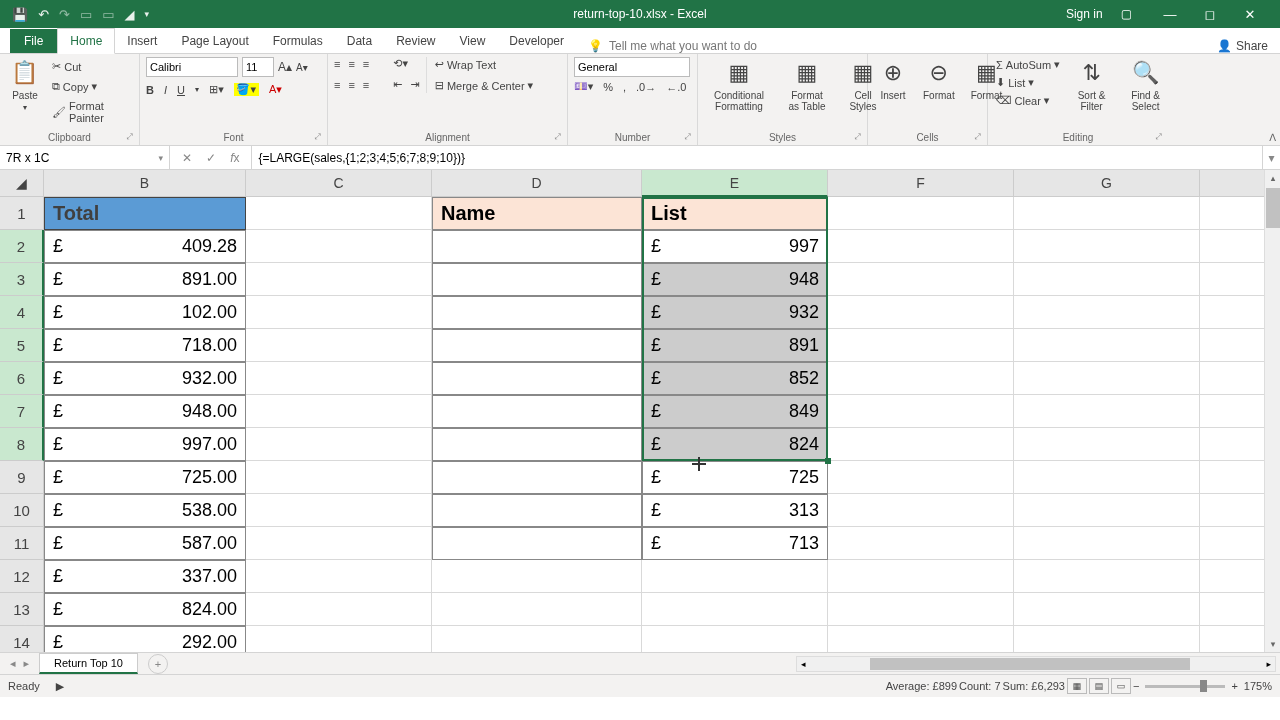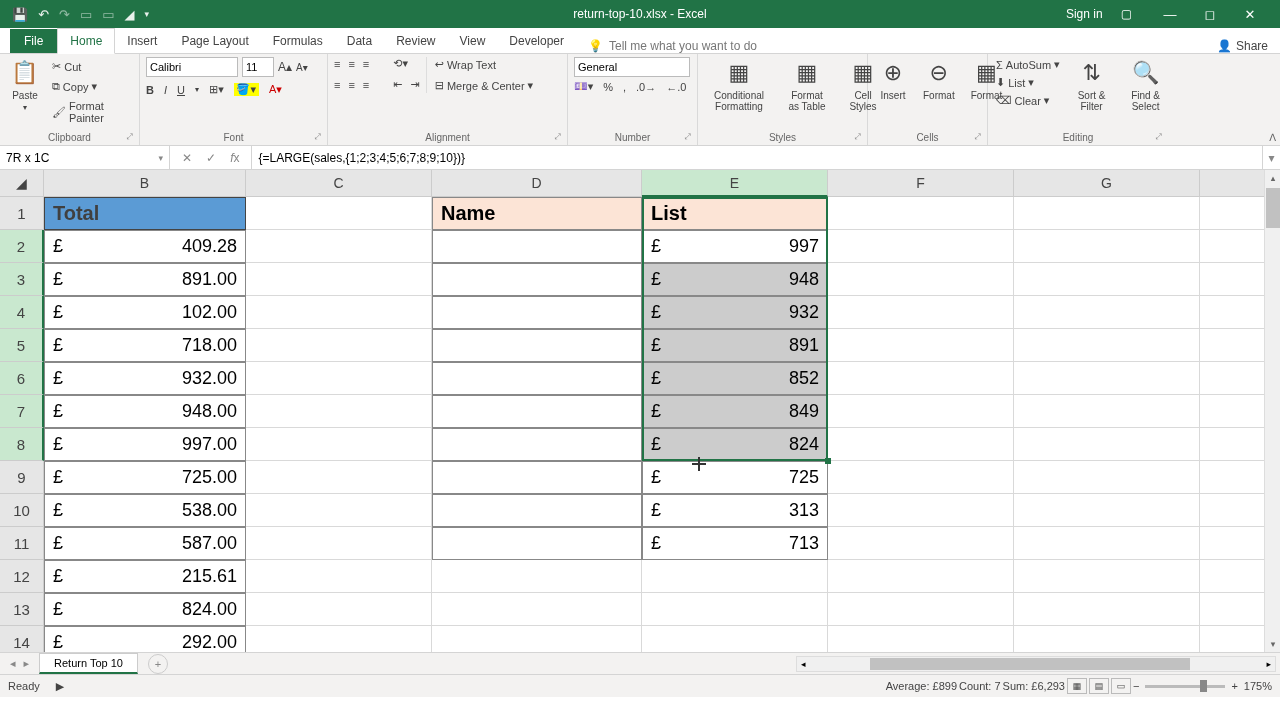--- a/index.html
+++ b/index.html
@@ -451,21 +451,21 @@
       <div class="cell bord">
         <span class="cur">£</span>
         <span class="val">713</span>
       </div>
       <div class="cell"></div>
       <div class="cell"></div>
       <div class="cell"></div>
       <div class="rowhdr">12</div>
       <div class="cell bord">
         <span class="cur">£</span>
-        <span class="val">215.61</span>
+        <span class="val">337.00</span>
       </div>
       <div class="cell"></div>
       <div class="cell"></div>
       <div class="cell"></div>
       <div class="cell"></div>
       <div class="cell"></div>
       <div class="cell"></div>
       <div class="rowhdr">13</div>
       <div class="cell bord">
         <span class="cur">£</span>

